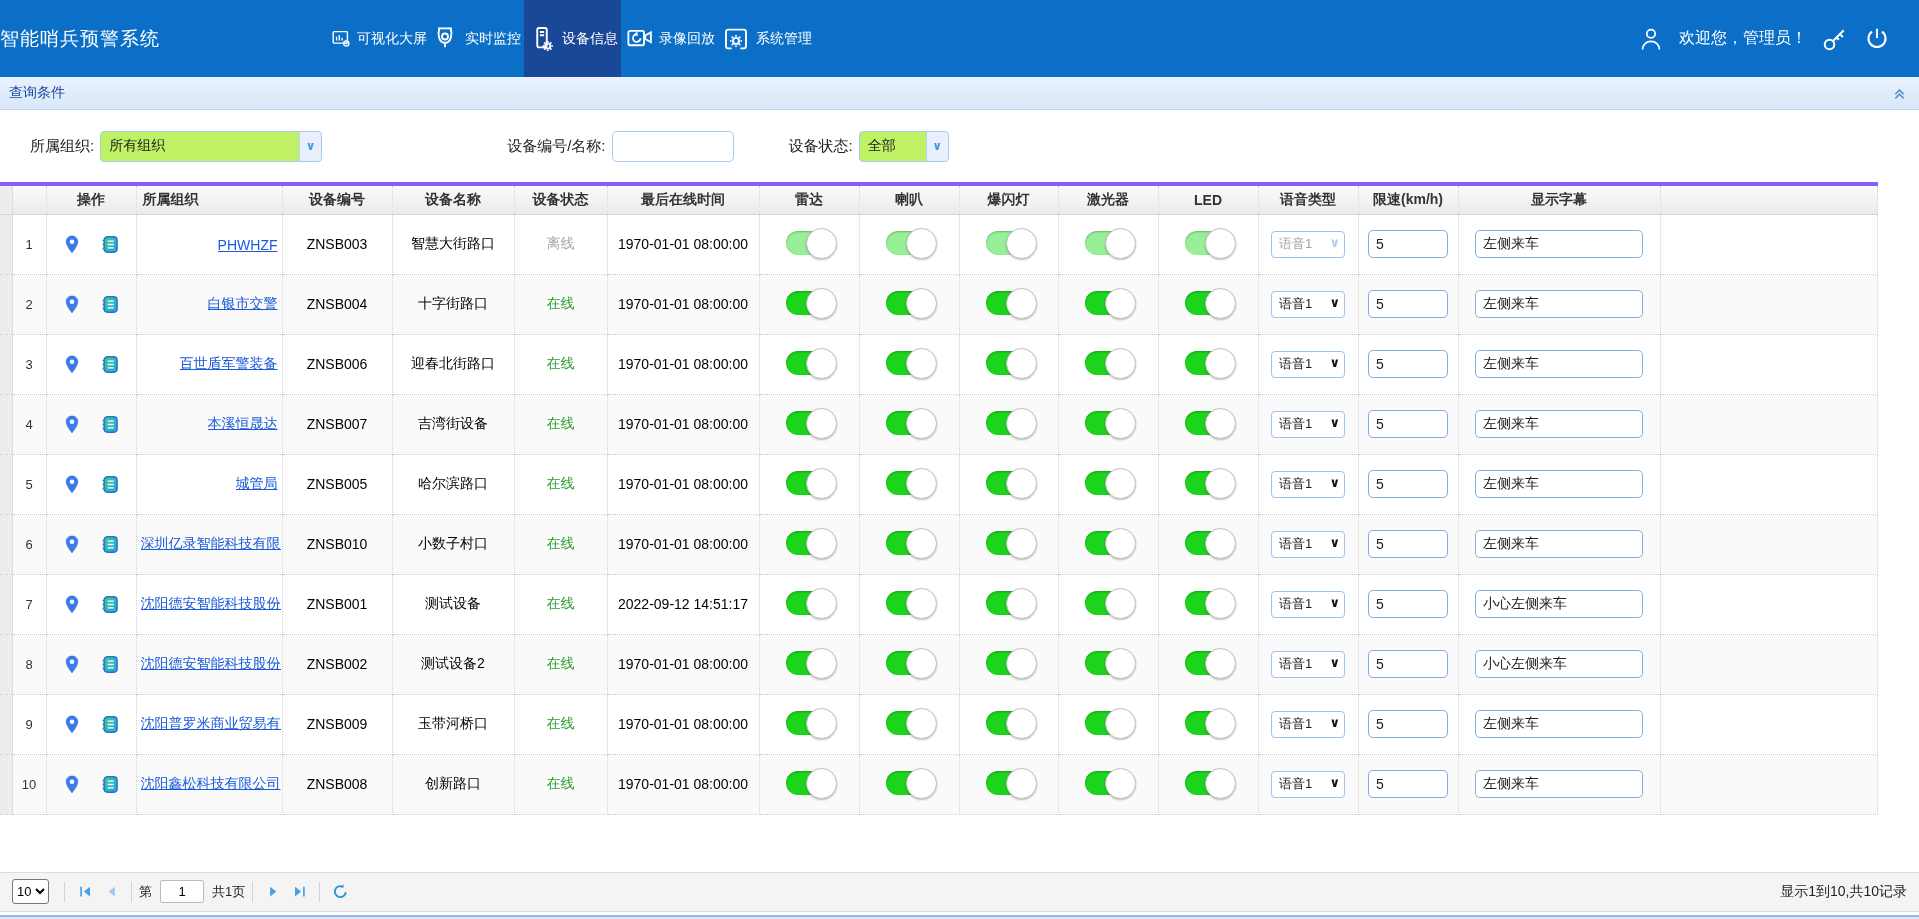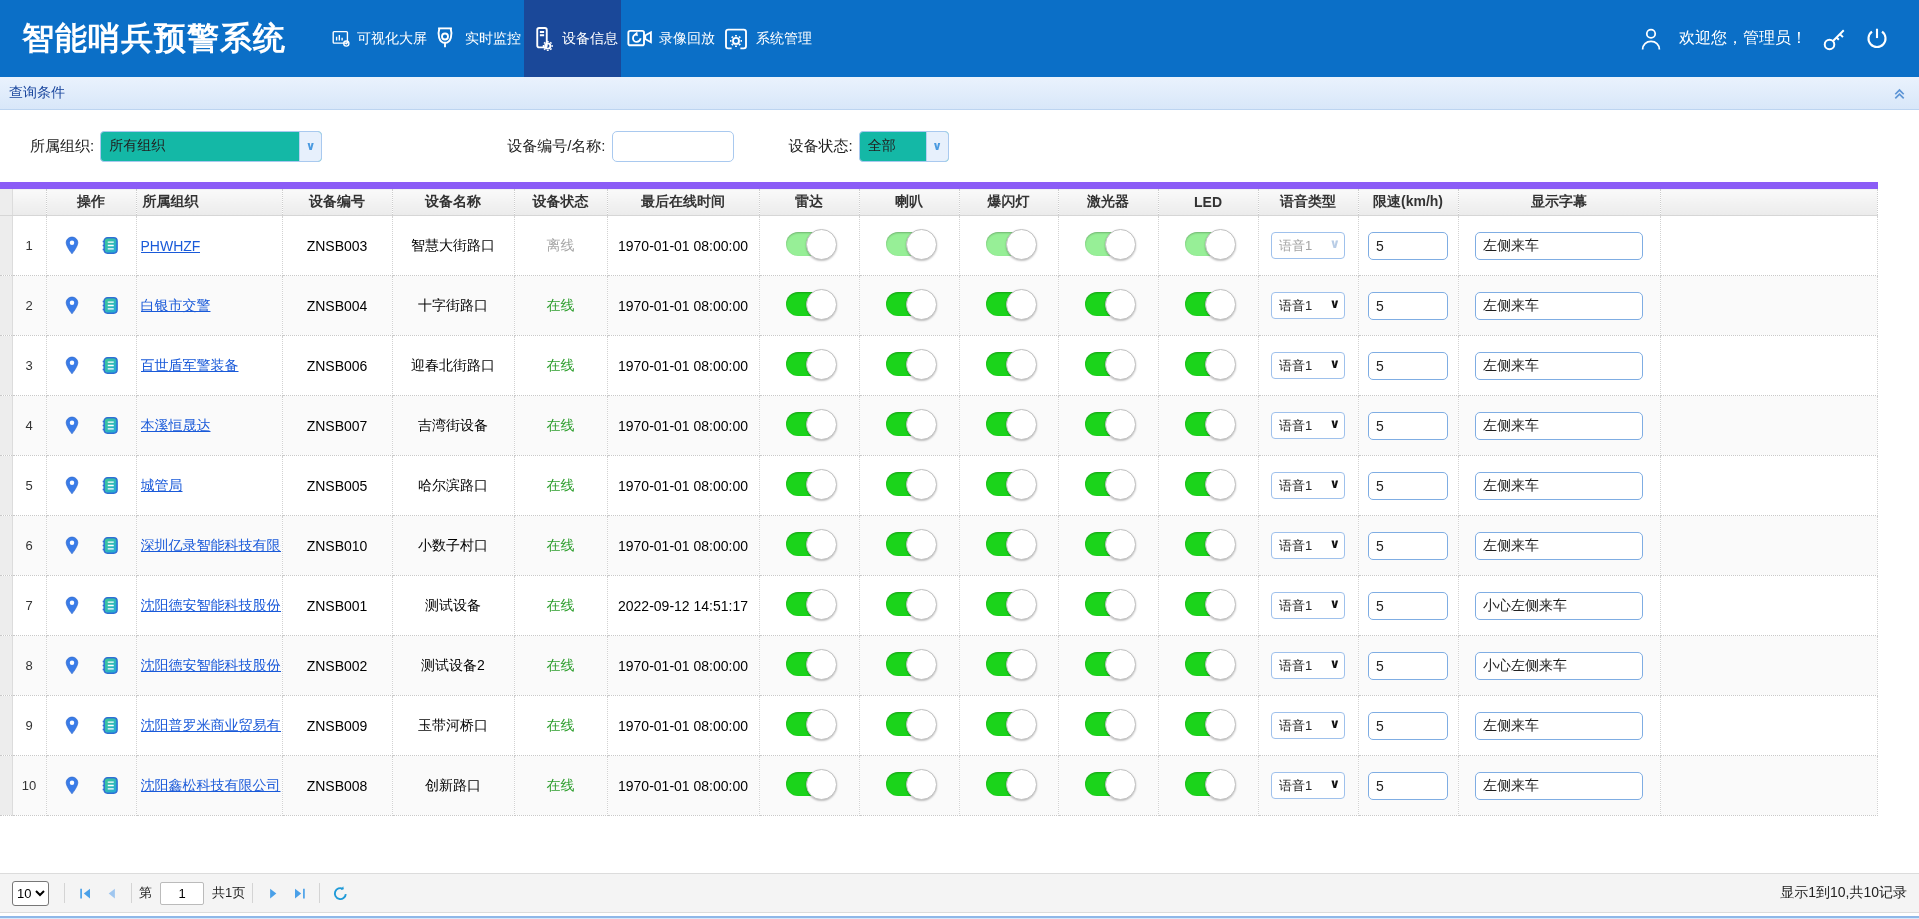--- a/index.html
+++ b/index.html
@@ -1,62 +1,62 @@
 <!DOCTYPE html>
 <html style="--accent: #0b6fc7; --nav-active: #1a4899; --link: #1a5ad9; --online: #2e9e2e; --offline: #a6a6a6; --toggle-on: #1bd41b; --toggle-dim: #97ef97;"><head>
 <meta charset="utf-8">
 <style>
   * { margin:0; padding:0; box-sizing:border-box; }
   html,body { width:1919px; height:919px; overflow:hidden; background:#fff;
     font-family:"Liberation Sans","DejaVu Sans",sans-serif; }
 
   
   .topbar { height:77px; background:var(--accent,#0b6fc7); display:flex; align-items:stretch; color:#fff; }
-  .app-title { min-width:330px; display:flex; align-items:center; padding-left:22px;
-    font-size:32px; font-weight:bold; letter-spacing:1px; white-space:nowrap; }
+  .app-title { min-width:330px; display:flex; align-items:center; padding-left:0;
+    font-size:19px; font-weight:normal; letter-spacing:1px; white-space:nowrap; }
   .nav { display:flex; align-items:stretch; }
   .nav-item { width:97px; display:flex; flex-direction:row; align-items:center; justify-content:center;
     gap:5px; cursor:pointer; }
   .nav-item.active { background:var(--nav-active,#1a4899); }
   .nav-ico { width:30px; height:30px; color:#fff; }
   .nav-label { font-size:14px; white-space:nowrap; }
   .userarea { margin-left:auto; display:flex; align-items:center; gap:14px; padding-right:28px; }
   .userarea .uico { width:28px; height:28px; color:#fff; cursor:pointer; }
   .welcome { font-size:16px; white-space:nowrap; }
 
   
   .querybar { height:33px; background:linear-gradient(#eaf2fd,#d8e7f9); border-bottom:1px solid #bcd4f0;
     display:flex; align-items:center; justify-content:space-between; padding:0 12px 0 9px; }
   .querybar .qtitle { font-size:14px; font-weight:normal; color:#17449c; }
   .collapse { width:15px; height:15px; color:#5d95d6; cursor:pointer; }
 
   
   .filters { height:72px; background:#fff; display:flex; align-items:center; padding-left:30px; font-size:15px; color:#222; }
   .flabel { white-space:nowrap; margin-right:6px; }
-  .fsel { height:31px; border:1px solid #a9c9ef; border-radius:4px; background:#14b8a6; display:flex; align-items:center; overflow:hidden; }
+  .fsel { height:31px; border:1px solid #a9c9ef; border-radius:4px; background:#bef264; display:flex; align-items:center; overflow:hidden; }
   .fsel .ftxt { flex:1; padding:0 8px; font-size:14px; color:#222; }
   .fsel .farr { width:22px; align-self:stretch; background:#e7f0fc; border-left:1px solid #b7d2f2;
     display:flex; align-items:center; justify-content:center; color:#4a9ae0; font-size:12px; font-weight:bold; }
   .fsel.org { width:222px; }
   .fsel.status { width:90px; }
   .finput { width:122px; height:31px; border:1px solid #a9c9ef; border-radius:5px; padding:0 6px; font-size:14px; outline:none; }
   .ml1 { margin-left:185px; } .ml2 { margin-left:55px; }
 
   
-  table.grid { width:1878px; border-collapse:collapse; table-layout:fixed; border-top:7px solid #8b5cf6; font-size:14px; }
+  table.grid { width:1878px; border-collapse:collapse; table-layout:fixed; border-top:4px solid #8b5cf6; font-size:14px; }
   .grid th { height:30px; background:linear-gradient(#fafafa,#ebebeb); font-weight:600; color:#333;
     border-bottom:1px solid #d6d6d6; border-right:1px dotted #ccc; text-align:center; white-space:nowrap; overflow:hidden; }
   .grid th.h-org { text-align:left; padding-left:6px; }
   .grid th.c-blank, .grid td.c-blank { background:#ededed; border-right:1px solid #dcdcdc; }
   .grid td { height:60px; border-bottom:1px dotted #c9c9c9; border-right:1px dotted #d2d2d2;
     text-align:center; vertical-align:middle; white-space:nowrap; overflow:hidden; background:#fff; }
   .grid tr.alt td { background:#fafafa; }
   .grid tr.alt td.c-blank, .grid td.c-blank { background:#ededed; }
   .grid td.c-num { font-size:13px; color:#333; }
-  .grid td.c-org { text-align:left; padding:8px 4px; }
+  .grid td.c-org { text-align:right; padding:8px 4px; }
   .orglink { color:var(--link,#1a5ad9); text-decoration:underline; cursor:pointer; display:inline-block;
     max-width:140px; overflow:hidden; white-space:nowrap; vertical-align:middle; }
   .status.online { color:var(--online,#2e9e2e); }
   .status.offline { color:var(--offline,#a6a6a6); }
   .c-ops .op { display:inline-block; margin:0 7px; cursor:pointer; }
   .c-ops svg { width:20px; height:21px; vertical-align:middle; }
 
   .switch { position:relative; display:inline-block; width:46px; height:24px; border-radius:12px;
     background:var(--toggle-on,#1bd41b); box-shadow:inset 0 1px 2px rgba(0,0,0,.25); cursor:pointer; }
   .switch::after { content:''; position:absolute; right:-5px; top:-3px; width:29px; height:29px;

